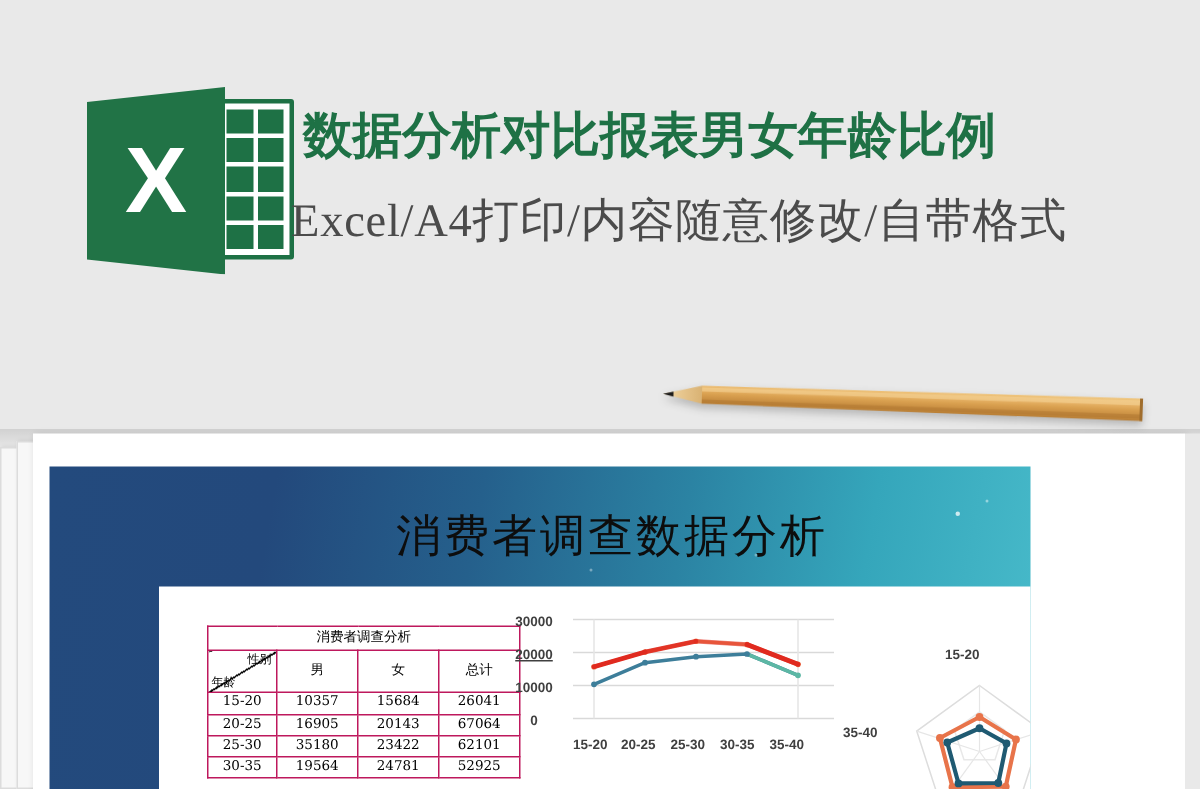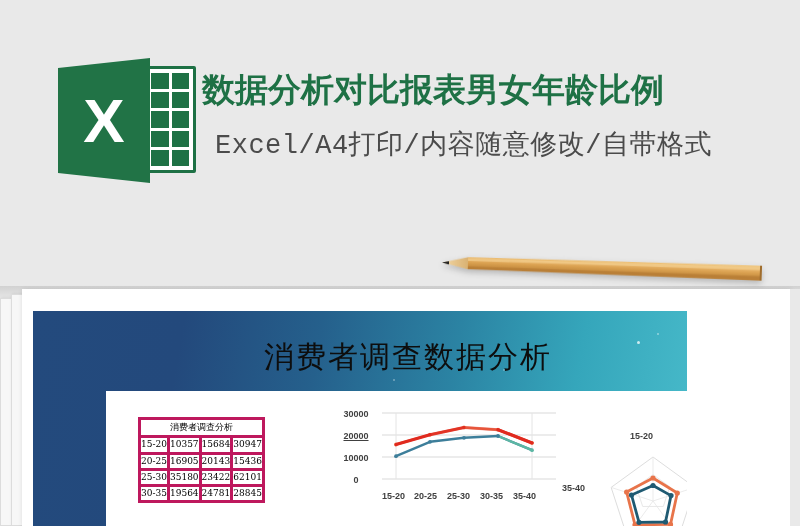--- a/index.html
+++ b/index.html
@@ -77,26 +77,26 @@
     left: 202px; top: 68px;
     font-size: 33px;
     font-weight: bold;
     color: #1e7145;
     letter-spacing: 0px;
     white-space: nowrap;
     font-family: Liberation Mono, monospace;
   }
   #title-sub {
     position: absolute;
-    left: 215px; top: 126px;
-    font-size: 27px;
+    left: 194px; top: 126px;
+    font-size: 31px;
     color: #4b4b4b;
     white-space: nowrap;
     letter-spacing: 0.5px;
-    font-family: Liberation Mono, monospace;
+    font-family: Liberation Serif, serif;
   }
 
   
   #pencil {
     position: absolute;
     left: 442px; top: 254px;
     width: 320px; height: 16px;
     transform: rotate(2.1deg);
     transform-origin: left center;
     filter: drop-shadow(0px 3px 3px rgba(0,0,0,0.22));
@@ -166,21 +166,21 @@
 
   
   #data-table {
     position: absolute;
     left: 32px; top: 26px;
     border-collapse: collapse;
     font-family: "DejaVu Serif", serif;
     color: #000;
   }
   #data-table td, #data-table th {
-    border: 3px solid #be185d;
+    border: 1px solid #be185d;
     font-size: 9px;
     text-align: center;
     padding: 1px 0;
     font-weight: normal;
     line-height: 1.25;
   }
   #data-table .tbl-title { font-size: 9px; padding: 2px 0; }
   #data-table .col-age   { width: 46px; }
   #data-table .col-num   { width: 54px; }
   .corner-cell {
@@ -336,42 +336,51 @@
       <div id="slide-title">消费者调查数据分析</div>
 
       <div id="content-panel">
 
         <table id="data-table">
           <tbody>
               <tr>
             <td class="tbl-title" colspan="4">消费者调查分析</td>
           </tr>
           <tr>
+            <td class="corner-cell col-age">
+              <span class="c-sex">性别</span>
+              <span class="c-age">年龄</span>
+            </td>
+            <td class="col-num">男</td>
+            <td class="col-num">女</td>
+            <td class="col-num">总计</td>
+          </tr>
+          <tr>
             <td>15-20</td>
             <td>10357</td>
             <td>15684</td>
-            <td>30947</td>
+            <td>26041</td>
           </tr>
           <tr>
             <td>20-25</td>
             <td>16905</td>
             <td>20143</td>
-            <td>15436</td>
+            <td>67064</td>
           </tr>
           <tr>
             <td>25-30</td>
             <td>35180</td>
             <td>23422</td>
             <td>62101</td>
           </tr>
           <tr>
             <td>30-35</td>
             <td>19564</td>
             <td>24781</td>
-            <td>28845</td>
+            <td>52925</td>
           </tr>
         </tbody>
           </table>
 
         <div id="line-chart">
           <div class="lc-ylab" style="left:0px;  top:2px;">30000</div>
           <div class="lc-ylab" style="left:0px;  top:24px;text-decoration:underline;">20000</div>
           <div class="lc-ylab" style="left:0px;  top:46px;">10000</div>
           <div class="lc-ylab" style="left:0px;  top:68px;">0</div>
 

